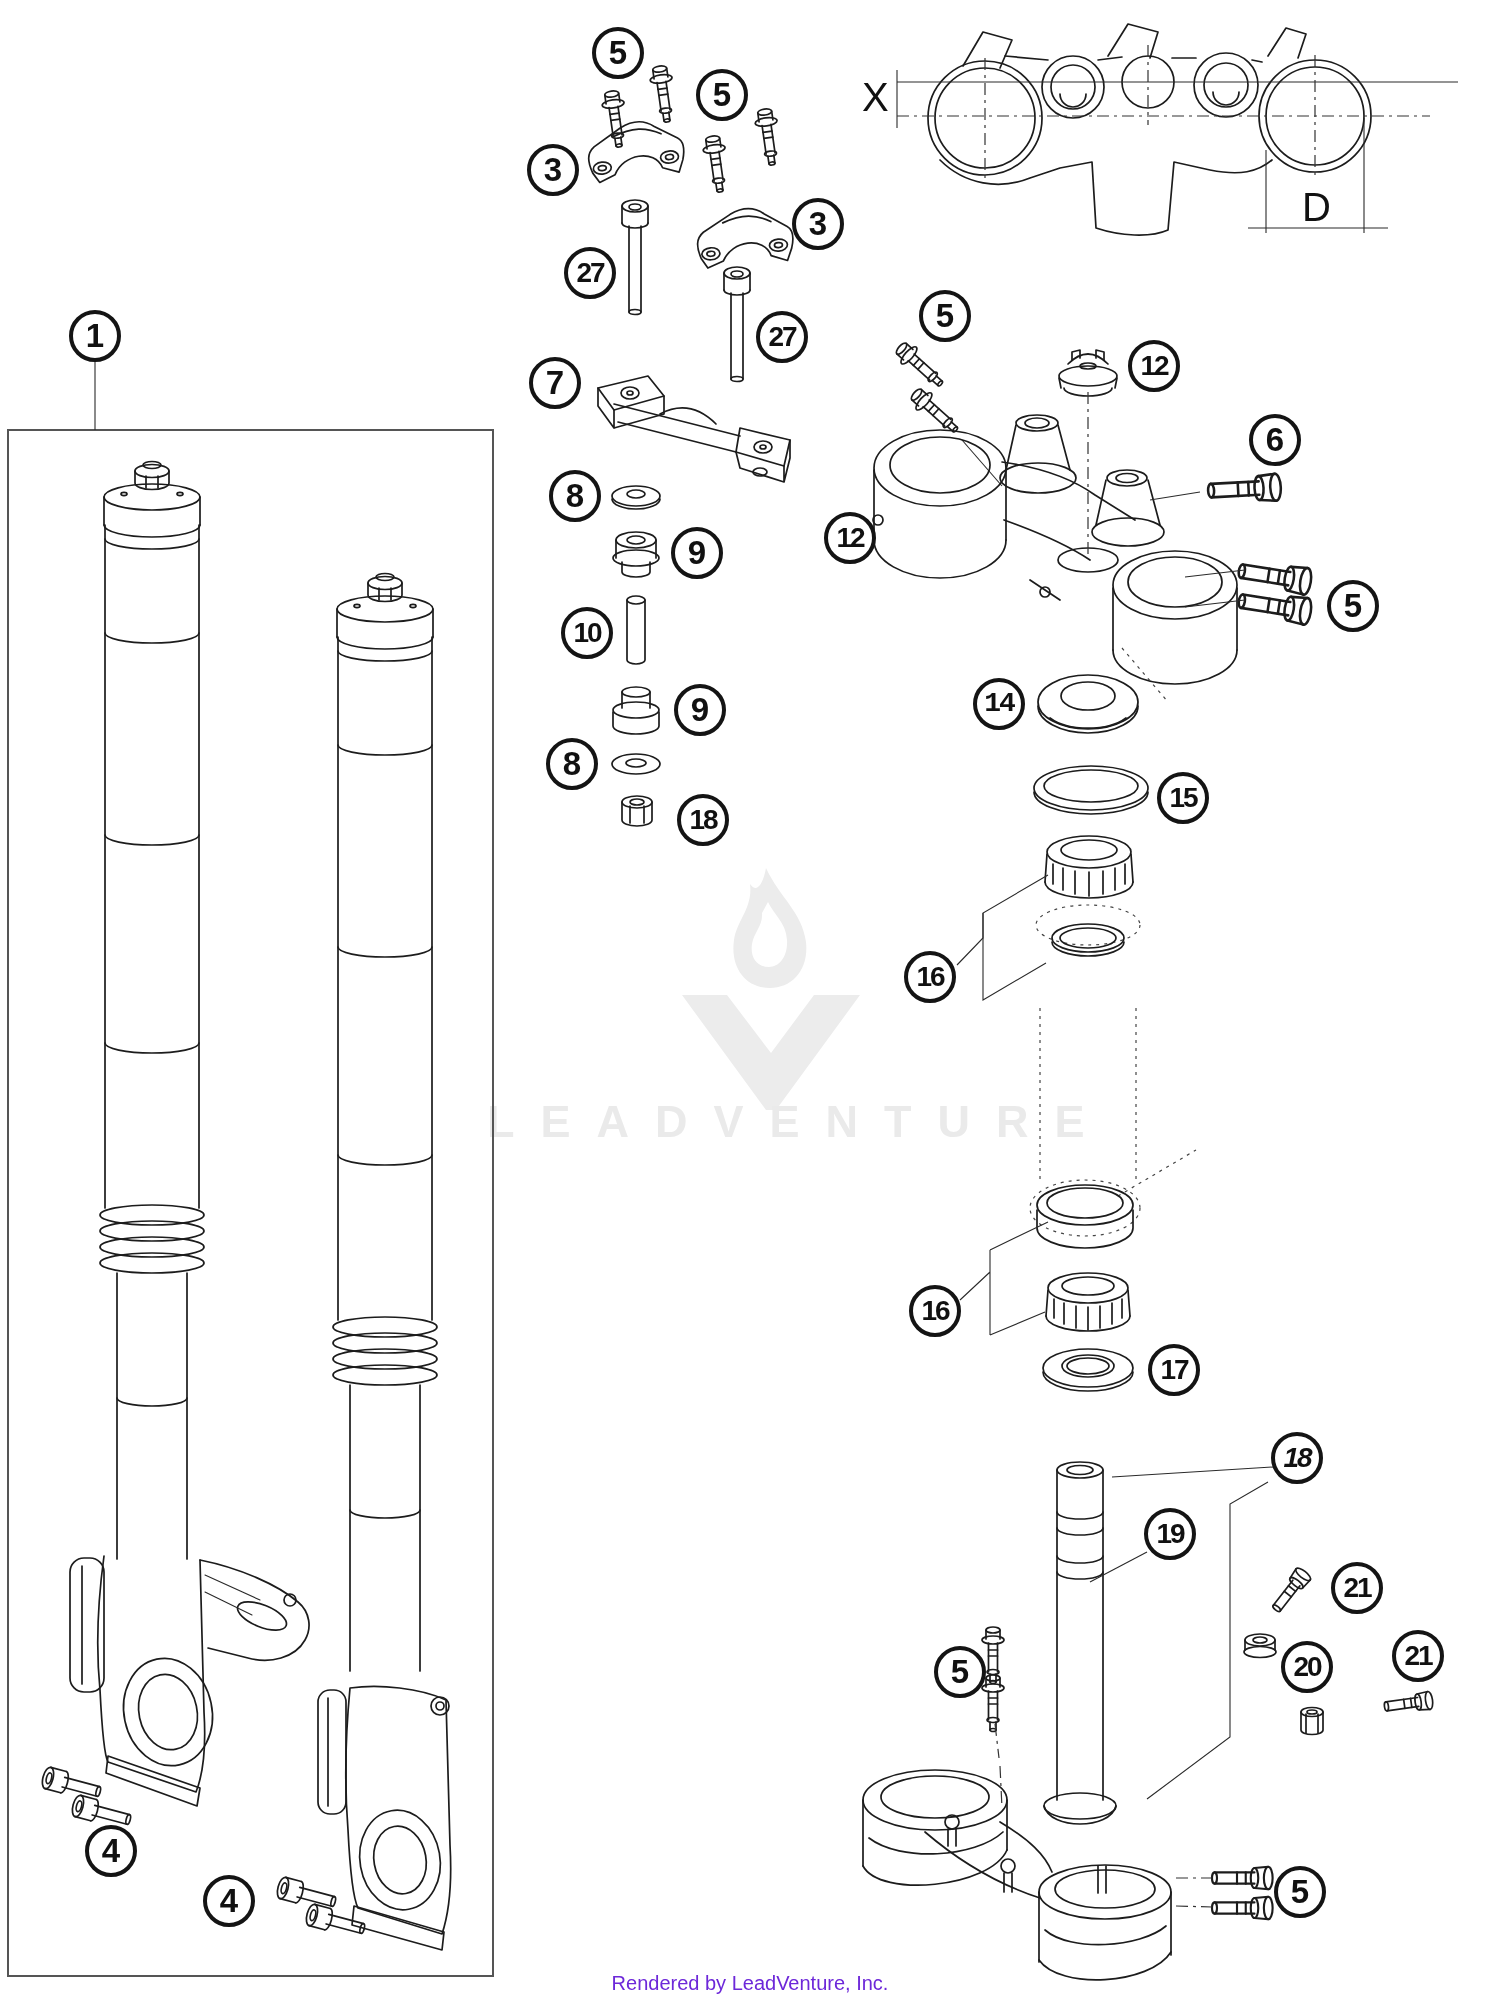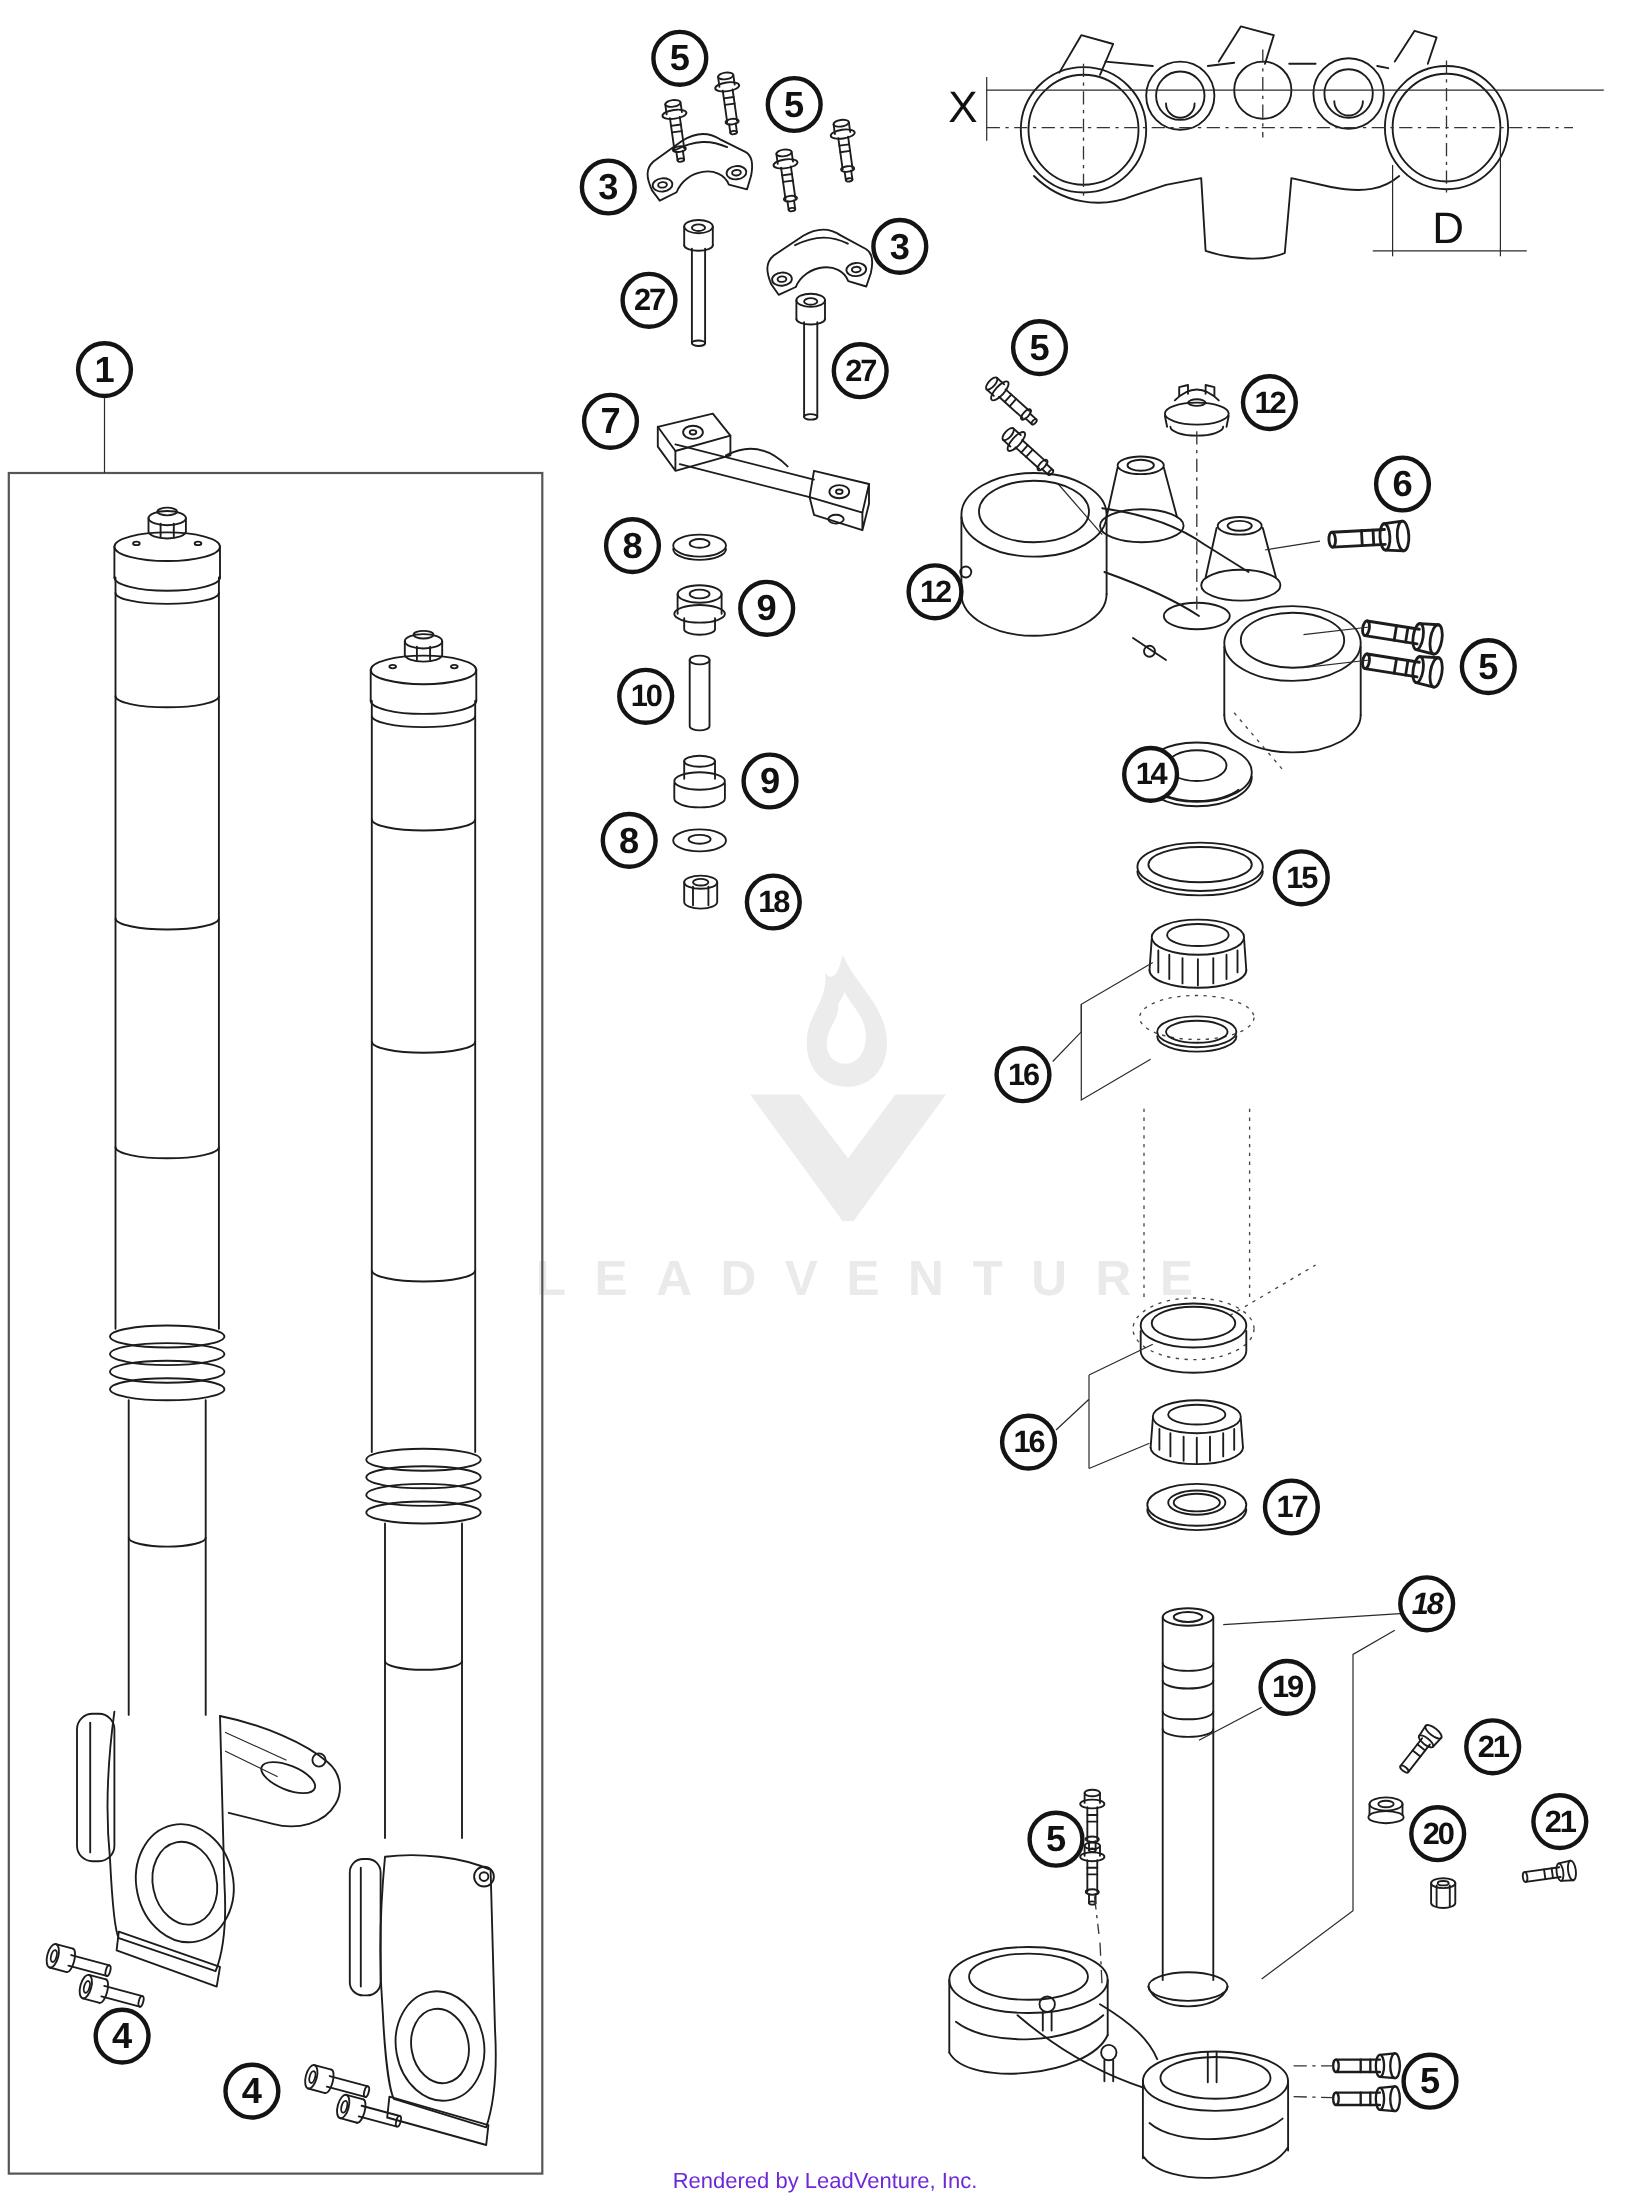--- a/index.html
+++ b/index.html
@@ -8,21 +8,21 @@
   #artwork{position:absolute;left:0;top:0;z-index:2;}
   svg .ln{stroke:#1c1c1c;fill:none;stroke-width:1.7;stroke-linecap:round;stroke-linejoin:round;}
   svg .thin{stroke:#2a2a2a;fill:none;stroke-width:1.1;}
   svg .boxln{stroke:#555;fill:none;stroke-width:2;}
   svg .dash{stroke:#333;fill:none;stroke-width:1.2;stroke-dasharray:12 5 3 5;}
   svg .ghost{stroke:#444;fill:none;stroke-width:1.2;stroke-dasharray:3 5;}
   svg text.dim{fill:#111;stroke:none;font-family:"Liberation Sans",sans-serif;font-size:40px;}
   #watermark-logo{position:absolute;left:0;top:0;z-index:1;}
   .wm{fill:#ececec;stroke:none;}
   #watermark-text{position:absolute;left:487px;top:1096px;z-index:1;color:#eaeaea;
-      font-weight:bold;font-size:45px;letter-spacing:26px;white-space:nowrap;margin-top:40px;}
+      font-weight:bold;font-size:45px;letter-spacing:26px;white-space:nowrap;}
   .co{position:absolute;z-index:3;width:52px;height:52px;border:4px solid #141414;border-radius:50%;
       background:#fff;box-sizing:border-box;text-align:center;line-height:43px;
       font-size:33px;font-weight:bold;color:#111;}
   .co.two{font-size:28px;letter-spacing:-2px;}
   #footer-credit{position:absolute;z-index:3;left:750px;top:1972px;transform:translateX(-50%);
       font-size:20px;color:#6d28d9;white-space:nowrap;}
 </style>
 </head>
 <body>
 
@@ -408,21 +408,21 @@
       <div class="co" style="left: 671px; top: 527px;">9</div>
       <div class="co two" style="left: 561px; top: 607px;">10</div>
       <div class="co" style="left: 674px; top: 684px;">9</div>
       <div class="co" style="left: 546px; top: 738px;">8</div>
       <div class="co two" style="left: 677px; top: 794px;">18</div>
       <div class="co" style="left: 919px; top: 290px;">5</div>
       <div class="co two" style="left: 1128px; top: 340px;">12</div>
       <div class="co two" style="left: 824px; top: 512px;">12</div>
       <div class="co" style="left: 1249px; top: 414px;">6</div>
       <div class="co" style="left: 1327px; top: 580px;">5</div>
-      <div class="co two" style="left: 1020px; top: 678px;">14</div>
+      <div class="co two" style="left: 973px; top: 678px; font-family: Liberation Mono, monospace;">14</div>
       <div class="co two" style="left: 1157px; top: 772px;">15</div>
       <div class="co two" style="left: 904px; top: 951px;">16</div>
       <div class="co two" style="left: 909px; top: 1285px;">16</div>
       <div class="co two" style="left: 1148px; top: 1344px;">17</div>
       <div class="co two" style="left: 1271px; top: 1432px; font-style: italic;">18</div>
       <div class="co two" style="left: 1144px; top: 1508px;">19</div>
       <div class="co two" style="left: 1331px; top: 1562px;">21</div>
       <div class="co two" style="left: 1281px; top: 1641px;">20</div>
       <div class="co two" style="left: 1392px; top: 1630px;">21</div>
       <div class="co" style="left: 934px; top: 1646px;">5</div>

